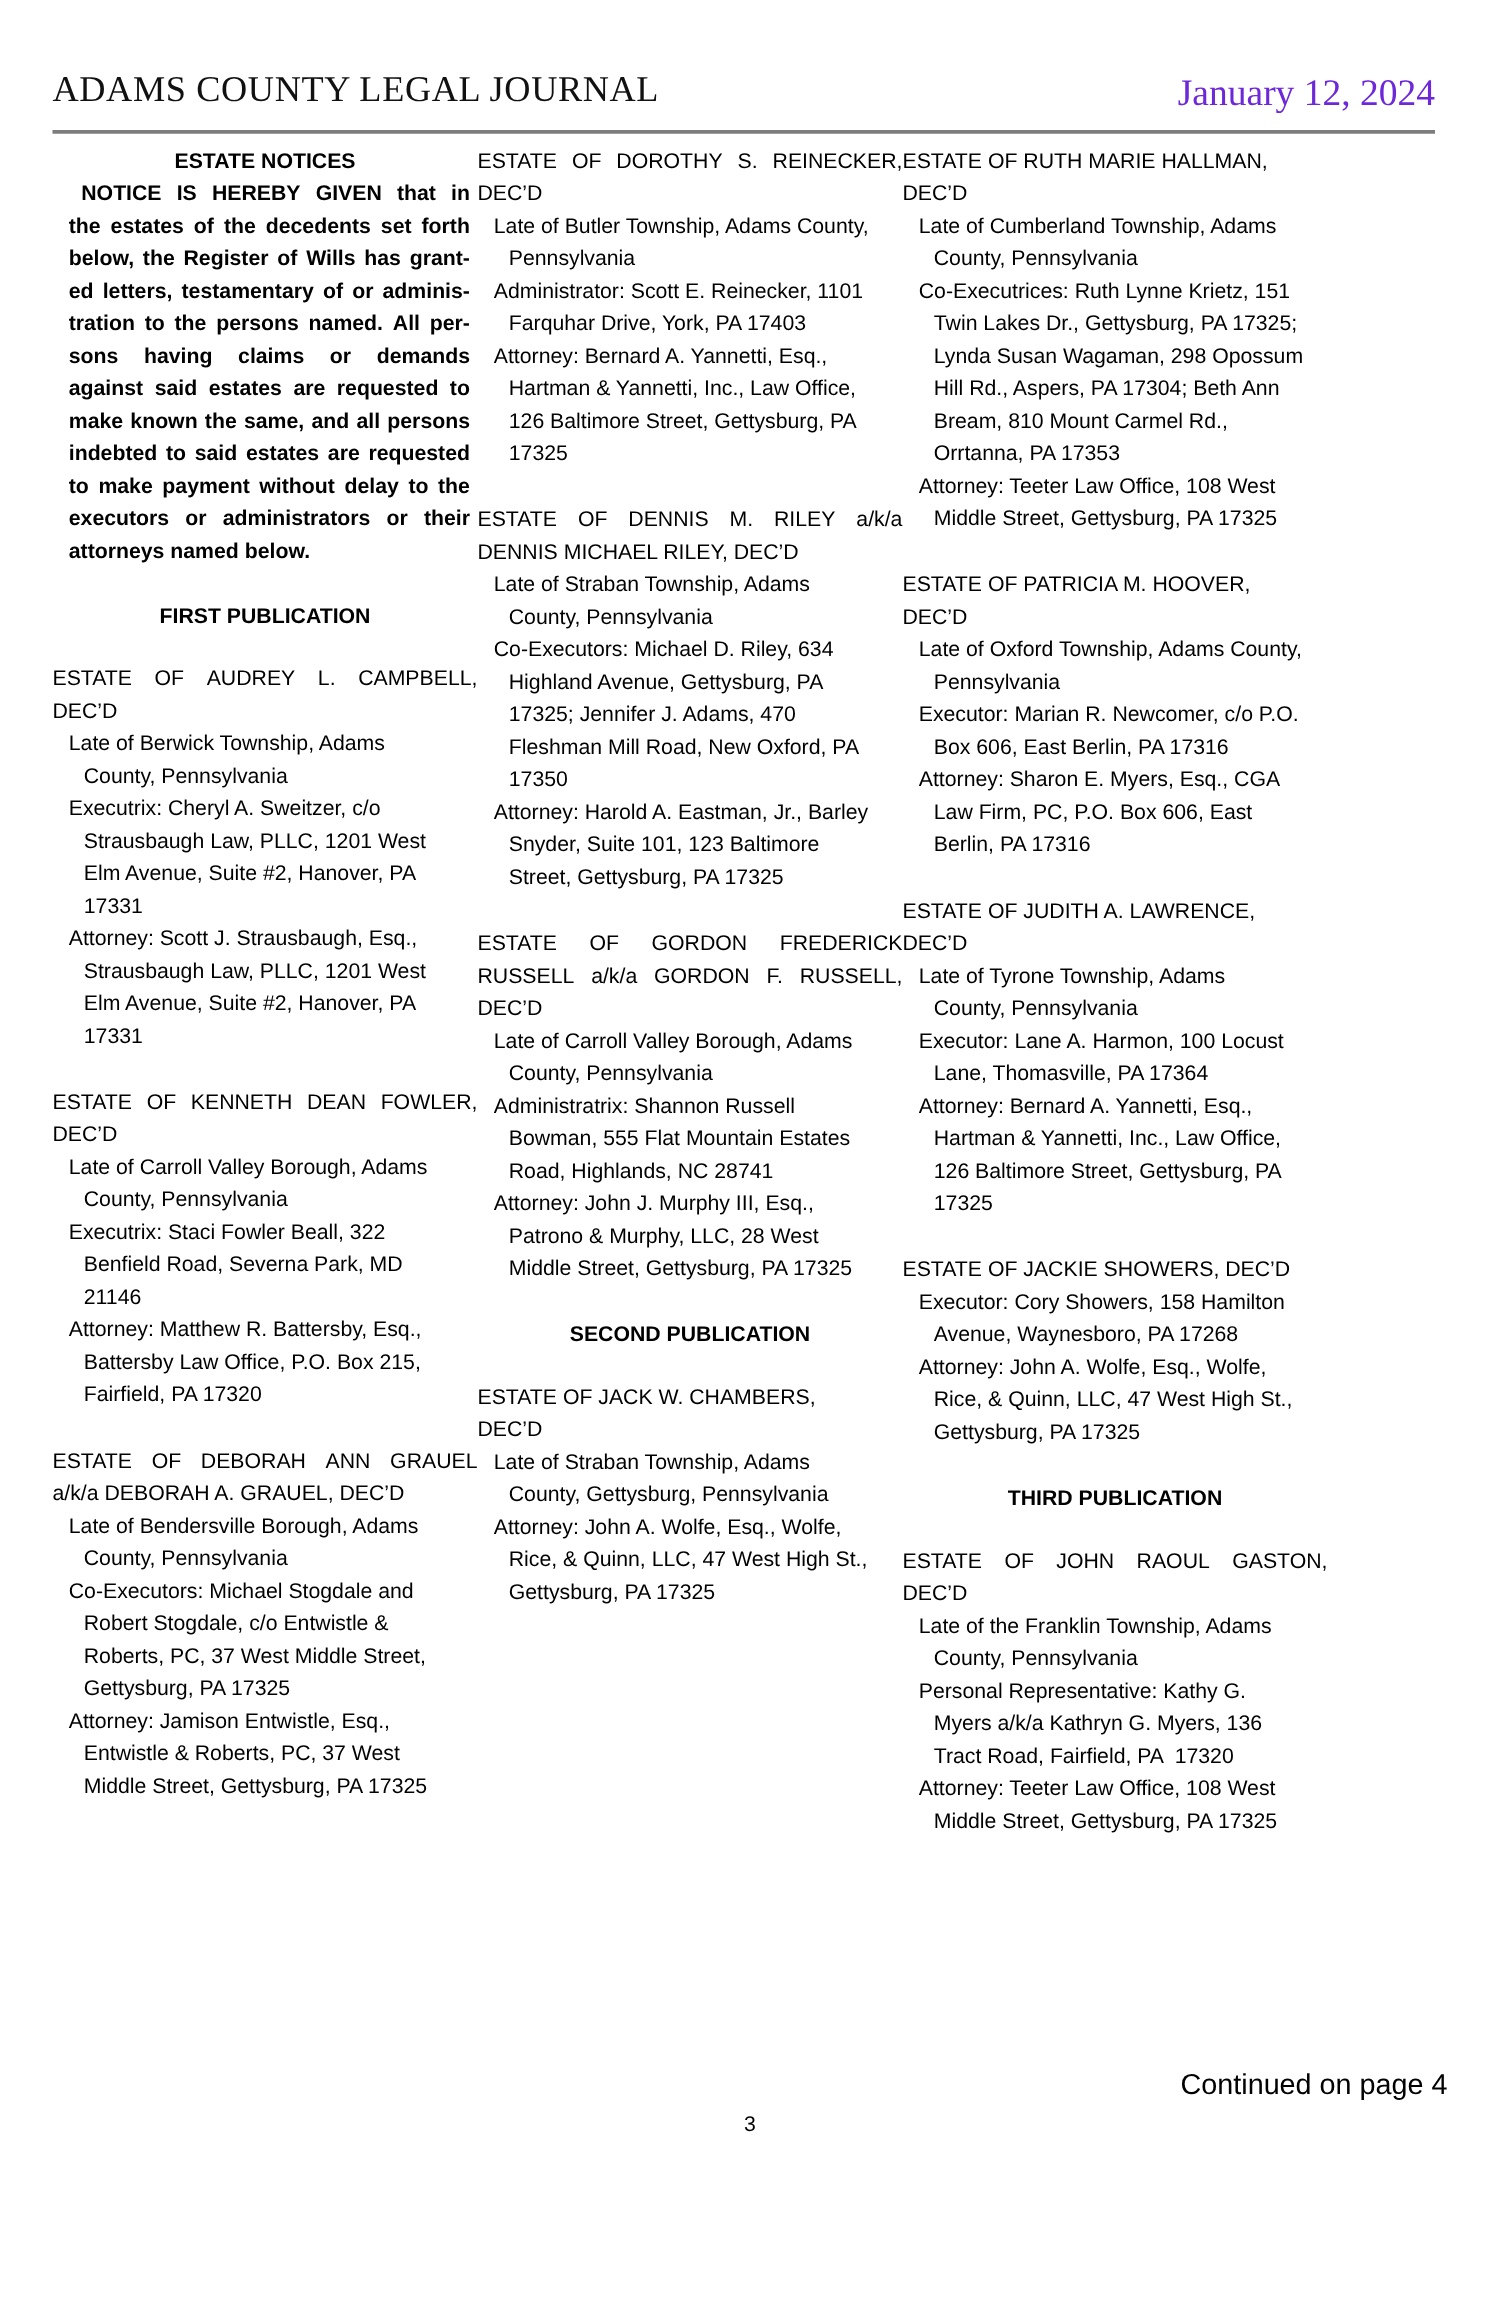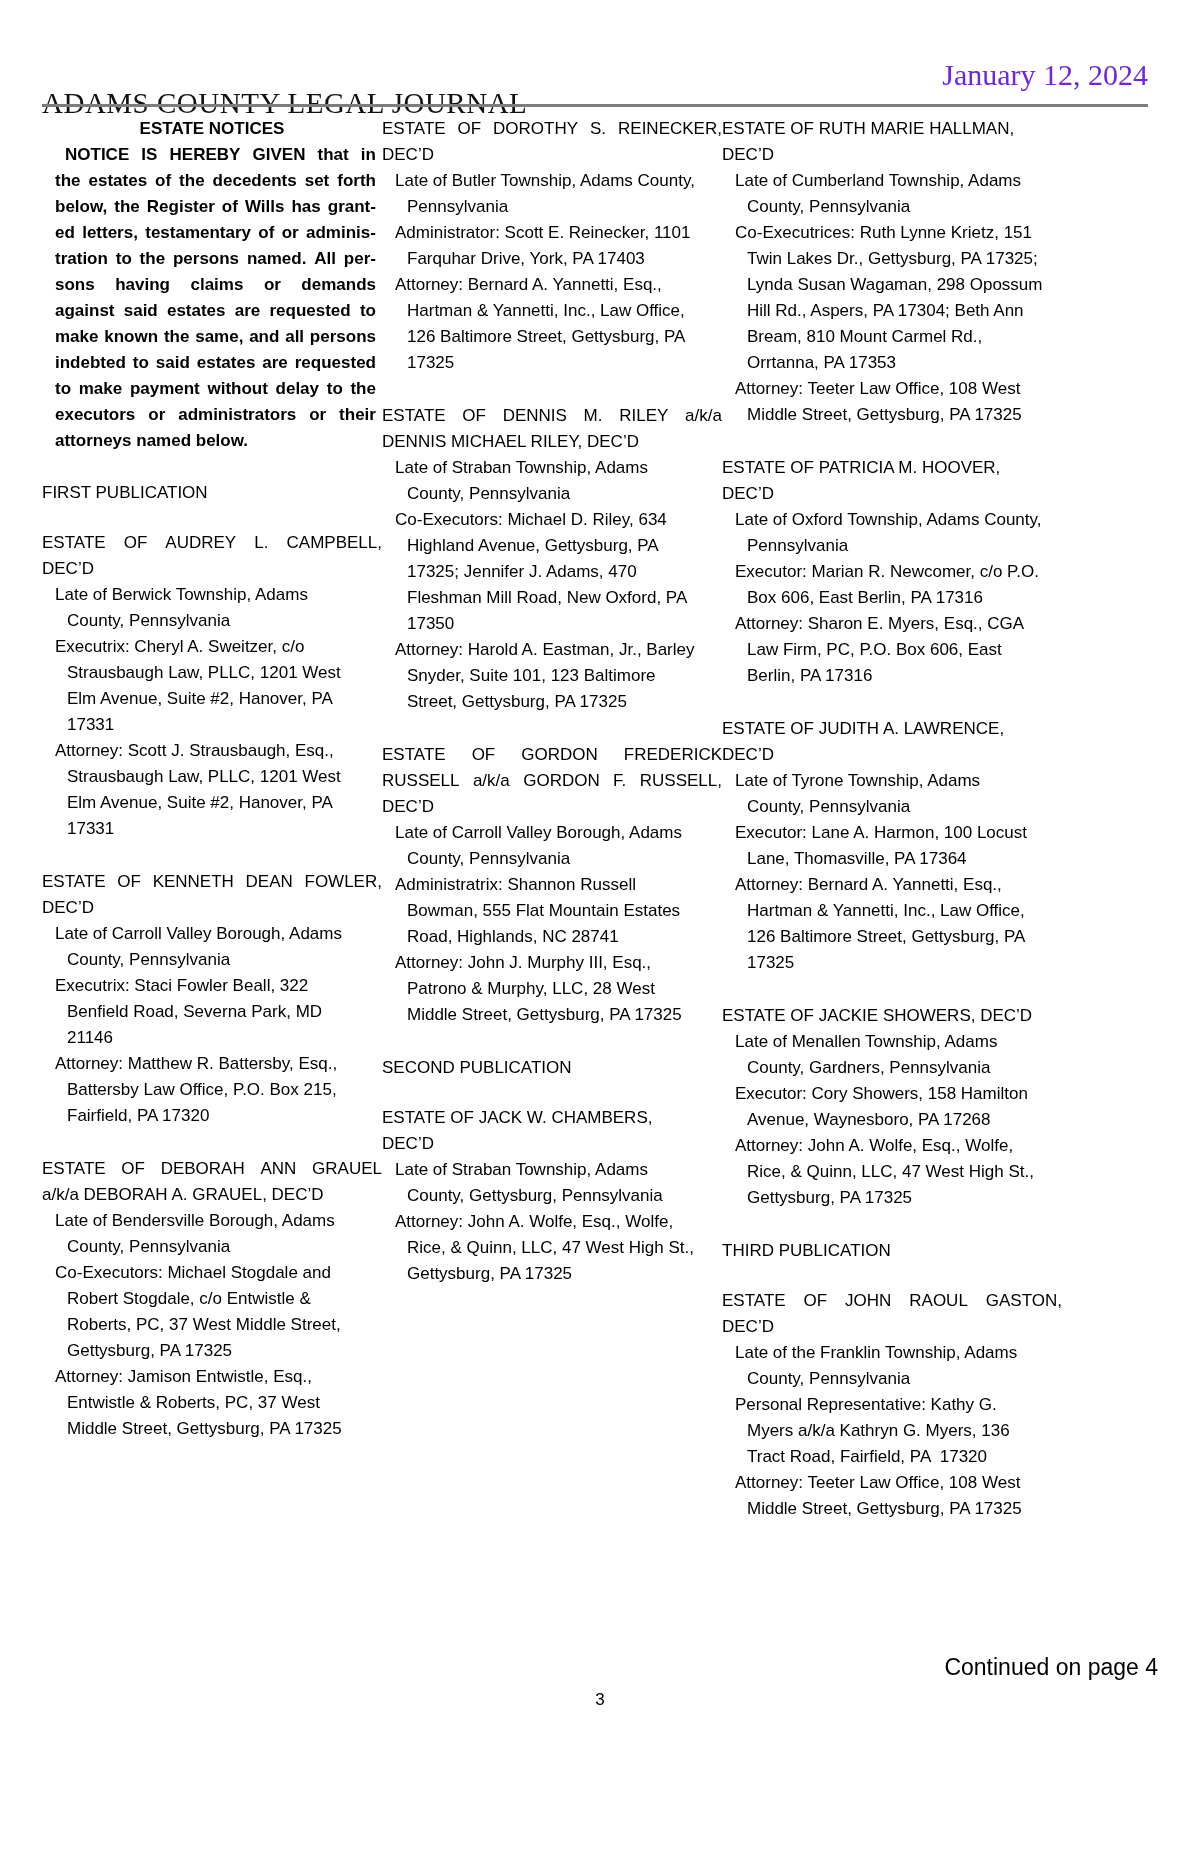--- a/index.html
+++ b/index.html
@@ -5,41 +5,41 @@
   html,body { margin:0; padding:0; }
   body {
     width:1200px; height:1855px;
     background:#ffffff; color:#000;
     font-family:"Liberation Sans", sans-serif;
     position:relative; overflow:hidden;
   }
   .journal-title {
     position:absolute; left:42px; top:56px;
     font-family:"Liberation Serif", serif;
-    font-size:29px; letter-spacing:0.5px; color:#111;margin-top:31px;
+    font-size:29px; letter-spacing:0.5px; color:#111;
   }
   .issue-date {
     position:absolute; right:52px; top:58px;
     font-family:"Liberation Serif", serif;
     font-size:30px; color:#6d28d9;
   }
   .header-rule {
     position:absolute; left:42px; right:52px; top:104px;
     height:3px; background:#7d7d7d;
   }
   .columns {
     position:absolute; left:42px; top:116px;
     display:flex; 
   }
   .col { width:340px; font-size:17px; line-height:26px; }
   .notice-heading { text-align:center; font-weight:bold; }
   .notice { font-weight:bold; margin:0 6px 0 13px; }
   .nl.first { padding-left:10px; }
   .flexline { display:flex; justify-content:space-between; }
-  .section-heading { font-weight:normal; margin:26px 0 24px 0; }
+  .section-heading { text-align:center; font-weight:bold; margin:26px 0 24px 0; }
   .estate { margin-bottom:27px; }
   .tl { white-space:pre; }
   .tl.flexline { white-space:normal;align-items:flex-end; }
   .ln { padding-left:25px; white-space:pre; }
   .ln.l1 { padding-left:13px; }
   .continued-note {
     position:absolute; right:42px; top:1654px;
     font-size:23px;
   }
   .page-number {
@@ -377,24 +377,20 @@
         <div class="item">
           <div class="ln l1">Attorney: Bernard A. Yannetti, Esq.,</div>
           <div class="ln">Hartman &amp; Yannetti, Inc., Law Office,</div>
           <div class="ln">126 Baltimore Street, Gettysburg, PA</div>
           <div class="ln">17325</div>
         </div>
       </div>
       <div class="estate">
         <div class="tl">ESTATE OF JACKIE SHOWERS, DEC’D</div>
         <div class="item">
-          <div class="ln l1">Late of Menallen Township, Adams</div>
-          <div class="ln">County, Gardners, Pennsylvania</div>
-        </div>
-        <div class="item">
           <div class="ln l1">Executor: Cory Showers, 158 Hamilton</div>
           <div class="ln">Avenue, Waynesboro, PA 17268</div>
         </div>
         <div class="item">
           <div class="ln l1">Attorney: John A. Wolfe, Esq., Wolfe,</div>
           <div class="ln">Rice, &amp; Quinn, LLC, 47 West High St.,</div>
           <div class="ln">Gettysburg, PA 17325</div>
         </div>
       </div>
       <div class="section-heading">THIRD PUBLICATION</div>

